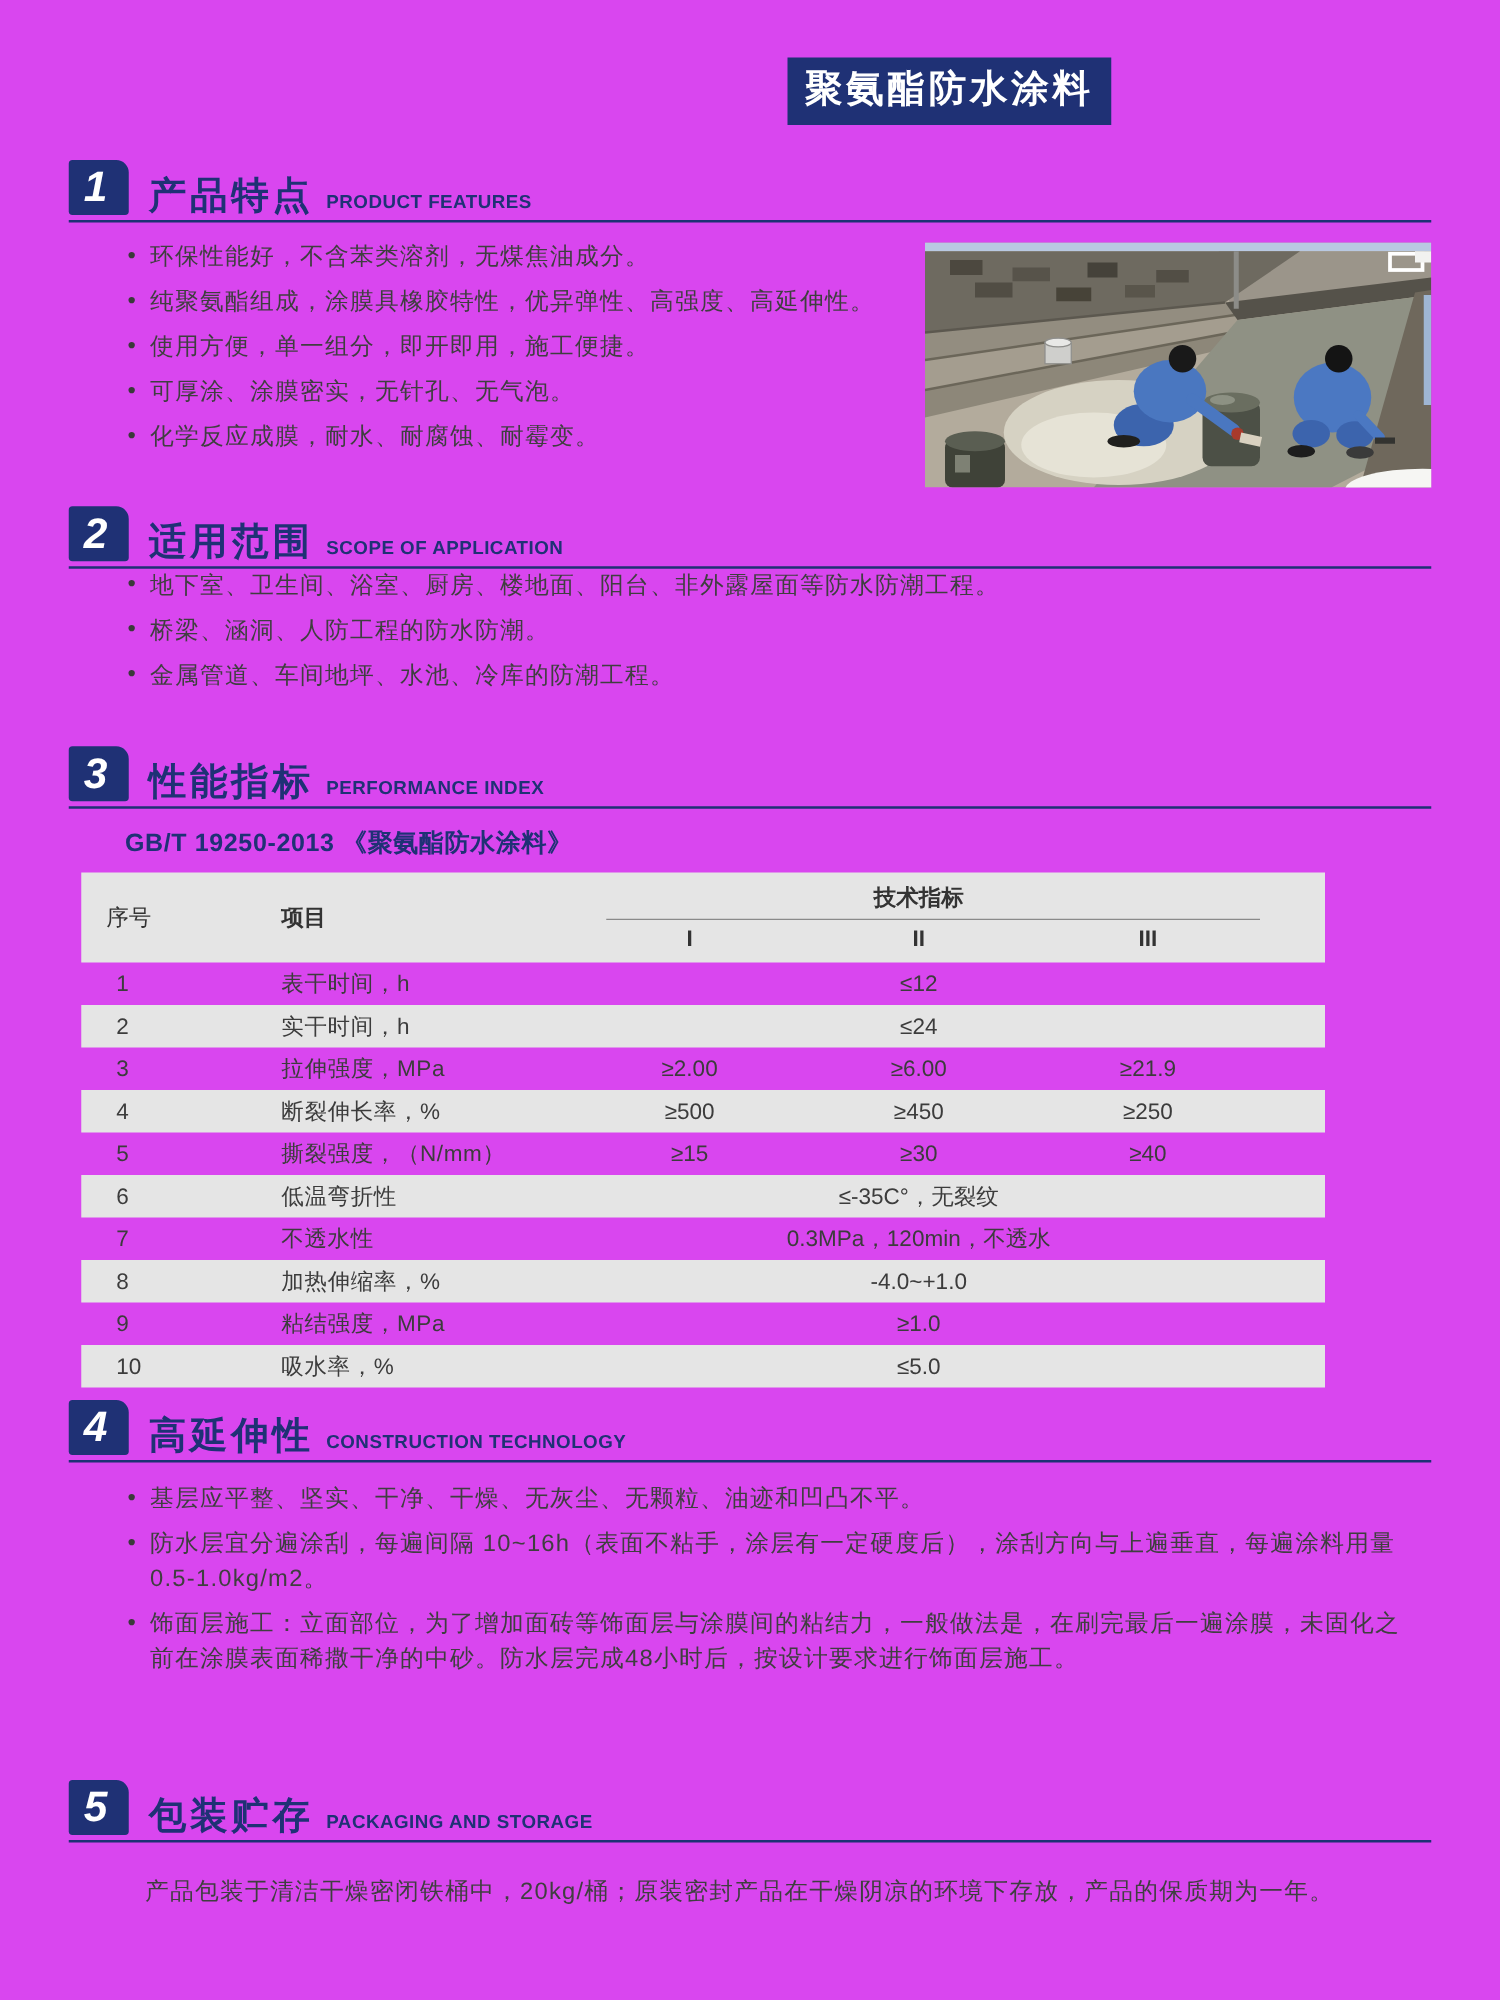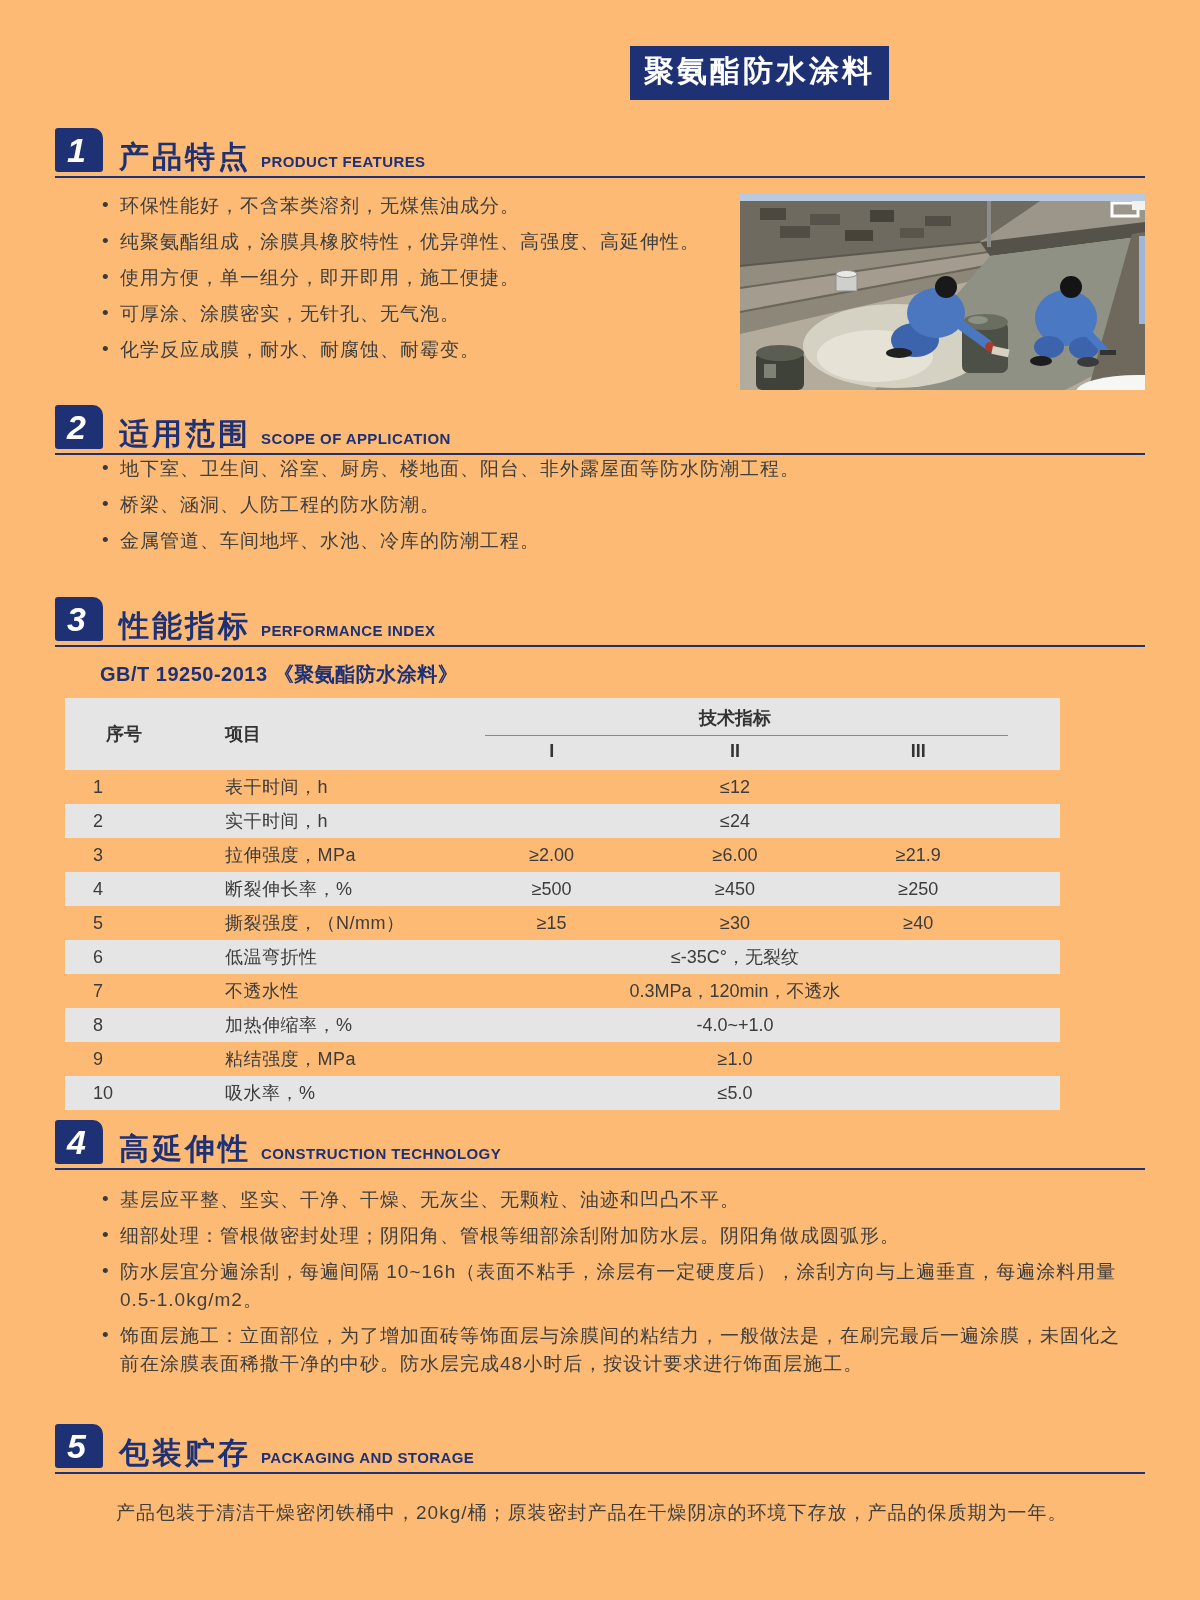--- a/index.html
+++ b/index.html
@@ -1,17 +1,17 @@
 <!DOCTYPE html>
 <html><head>
 <meta charset="utf-8">
 <style>
   * { margin:0; padding:0; box-sizing:border-box; }
   body { background:#ffffff; font-family:"Liberation Sans", sans-serif; }
-  .page { position:relative; width:1200px; height:1600px; background:#fdba74; overflow:hidden; }
+  .page { position:relative; width:1200px; height:1600px; background:#d946ef; overflow:hidden; }
 
   
   .banner { position:absolute; left:630px; top:46px; background:#1f3175; color:#fff;
             font-size:30px; font-weight:bold; letter-spacing:3px; padding:5px 14px 8px; }
 
   
   .section { position:absolute; left:55px; width:1090px; }
   .sec-header { display:flex; align-items:flex-end; border-bottom:2px solid #1f3175; padding-bottom:4px; }
   .sec-num { width:48px; height:44px; background:#1f3175; color:#fff; font-size:34px; font-weight:bold;
              font-style:italic; display:flex; align-items:center; justify-content:center;
@@ -32,21 +32,21 @@
   .sec1-content .bullets { flex:1 1 auto; margin-left:45px; padding-right:20px; }
   .photo { flex:0 0 405px; width:405px; height:196px; margin-top:2px; }
 
   .sec2-bullets { margin-left:45px; }
 
   
   .standard { margin:14px 0 10px 45px; font-size:20px; font-weight:bold; color:#1f3175; letter-spacing:0.5px; }
   .ptable { margin-left:10px; width:995px; font-size:18px; color:#3c3c3c; }
   .thead { display:grid; grid-template-columns:145px 250px 1fr 1fr 1fr; padding-right:50px;
            background:#e5e5e5; }
-  .th-no   { grid-row:1/3; grid-column:1; display:flex; align-items:center; padding-left:41px; font-weight:bold; color:#333; }
+  .th-no   { grid-row:1/3; grid-column:1; display:flex; align-items:center; padding-left:20px; font-weight:normal; color:#333; }
   .th-item { grid-row:1/3; grid-column:2; display:flex; align-items:center; padding-left:15px; font-weight:bold; color:#333; }
   .th-tech { grid-row:1; grid-column:3/6; text-align:center; font-weight:bold; color:#333;
              padding:8px 0 6px; position:relative; }
   .th-tech::after { content:""; position:absolute; left:25px; right:2px; bottom:0; height:1px; background:#8a8a8a; }
   .th-sub { grid-row:2; text-align:center; font-weight:bold; color:#333; padding:5px 0 8px; }
   .trow { display:grid; grid-template-columns:145px 250px 1fr 1fr 1fr; padding-right:50px;
           min-height:34px; align-items:center; }
   .trow:nth-child(even) { background:#e5e5e5; }
   .c-no { padding-left:28px; }
   .c-item { padding-left:15px; letter-spacing:0.5px; }
@@ -248,21 +248,20 @@
   </div>
 
   <div class="section" id="sec4">
     <div class="sec-header">
       <div class="sec-num">4</div>
       <div class="sec-title-zh">高延伸性</div>
       <div class="sec-title-en">CONSTRUCTION TECHNOLOGY</div>
     </div>
     <ul class="bullets sec4-bullets">
       <li>基层应平整、坚实、干净、干燥、无灰尘、无颗粒、油迹和凹凸不平。</li>
-      <li>细部处理：管根做密封处理；阴阳角、管根等细部涂刮附加防水层。阴阳角做成圆弧形。</li>
       <li>防水层宜分遍涂刮，每遍间隔 10~16h（表面不粘手，涂层有一定硬度后），涂刮方向与上遍垂直，每遍涂料用量 0.5-1.0kg/m2。</li>
       <li>饰面层施工：立面部位，为了增加面砖等饰面层与涂膜间的粘结力，一般做法是，在刷完最后一遍涂膜，未固化之前在涂膜表面稀撒干净的中砂。防水层完成48小时后，按设计要求进行饰面层施工。</li>
     </ul>
   </div>
 
   <div class="section" id="sec5">
     <div class="sec-header">
       <div class="sec-num">5</div>
       <div class="sec-title-zh">包装贮存</div>
       <div class="sec-title-en">PACKAGING AND STORAGE</div>

